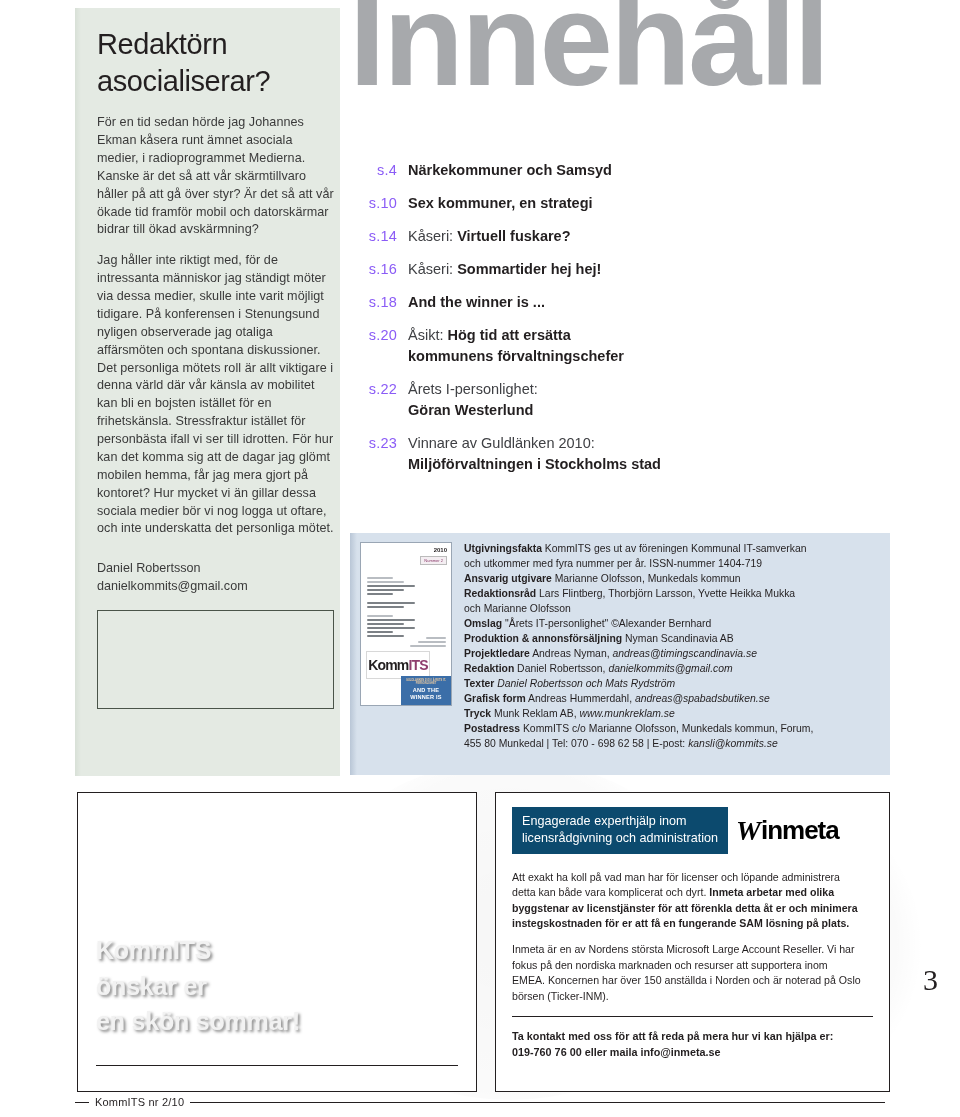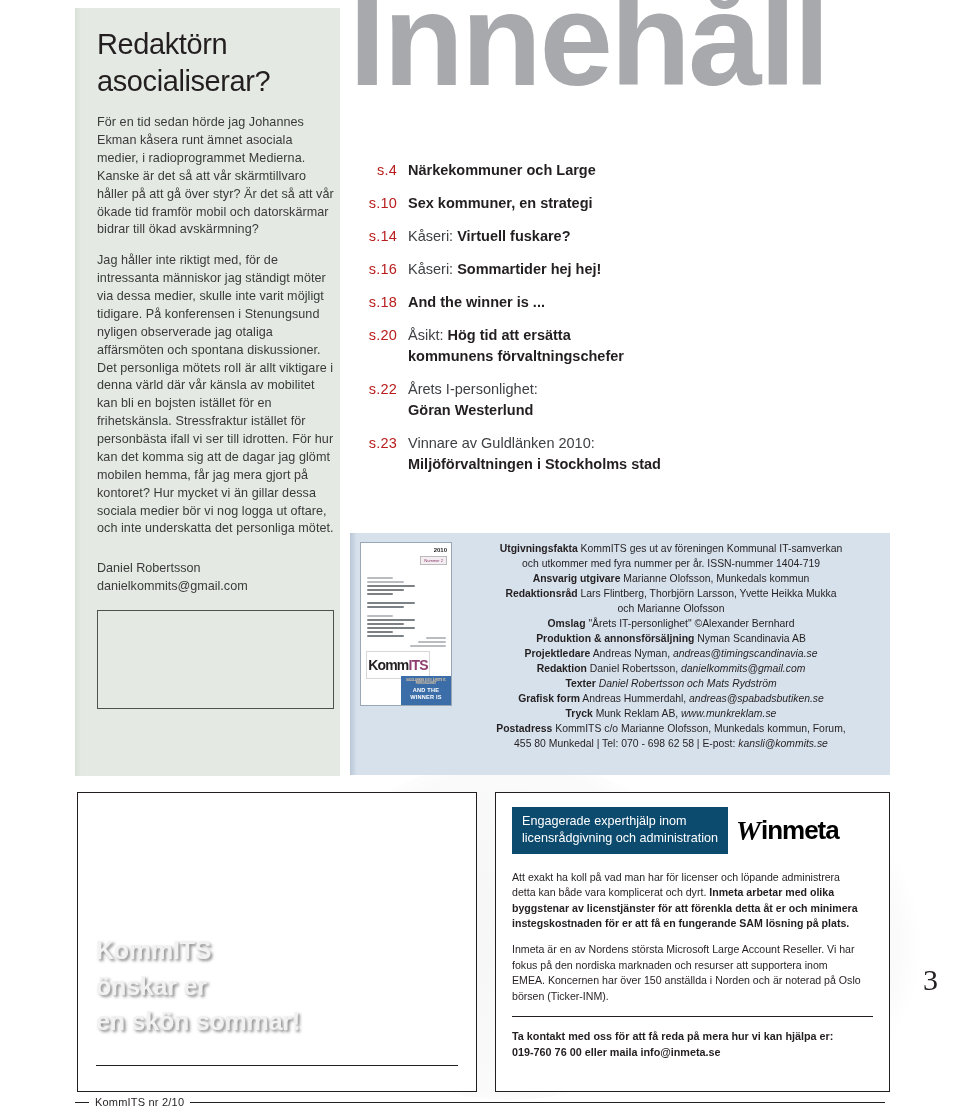--- a/index.html
+++ b/index.html
@@ -96,21 +96,21 @@
   .toc-row {
     display: flex;
     align-items: baseline;
     margin-bottom: 12px;
   }
   .toc-page {
     width: 42px;
     flex: 0 0 42px;
     text-align: right;
     font-size: 14.5px;
-    color: #b91c1c;
+    color: #8b5cf6;
     padding-right: 11px;
     letter-spacing: 0.2px;
   }
   .toc-txt {
     font-size: 14.5px;
     line-height: 1.45;
     color: #231f20;
   }
   .toc-txt b { font-weight: bold; }
   .toc-txt .lead { font-weight: 400; color: #3f4044; }
@@ -188,21 +188,21 @@
   }
   .cv-right-lines { position:absolute; right:5px; bottom:56px; width:36px; }
 
   
   .imp-text {
     flex: 1 1 auto;
     font-size: 10.4px;
     line-height: 1.44;
     color: #231f20;
   }
-  .imp-text p { margin: 0; text-align: center; }
+  .imp-text p { margin: 0; }
   .imp-text b { font-weight: bold; }
   .imp-text i { font-style: italic; }
 
   
   #ad-left {
     position: absolute;
     left: 77px;
     top: 792px;
     width: 400px;
     height: 300px;
@@ -337,21 +337,21 @@
     <span>danielkommits@gmail.com</span>
   </p>
   <div class="ed-photo"></div>
 </div>
 
 <div id="toc-heading">Innehåll</div>
 
 <div id="toc">
   <div class="toc-row">
     <div class="toc-page">s.4</div>
-    <div class="toc-txt"><span class="lead"></span><b>Närkekommuner och Large</b></div>
+    <div class="toc-txt"><span class="lead"></span><b>Närkekommuner och Samsyd</b></div>
   </div>
   <div class="toc-row">
     <div class="toc-page">s.10</div>
     <div class="toc-txt"><span class="lead"></span><b>Sex kommuner, en strategi</b></div>
   </div>
   <div class="toc-row">
     <div class="toc-page">s.14</div>
     <div class="toc-txt"><span class="lead">Kåseri: </span><b>Virtuell fuskare?</b></div>
   </div>
   <div class="toc-row">

